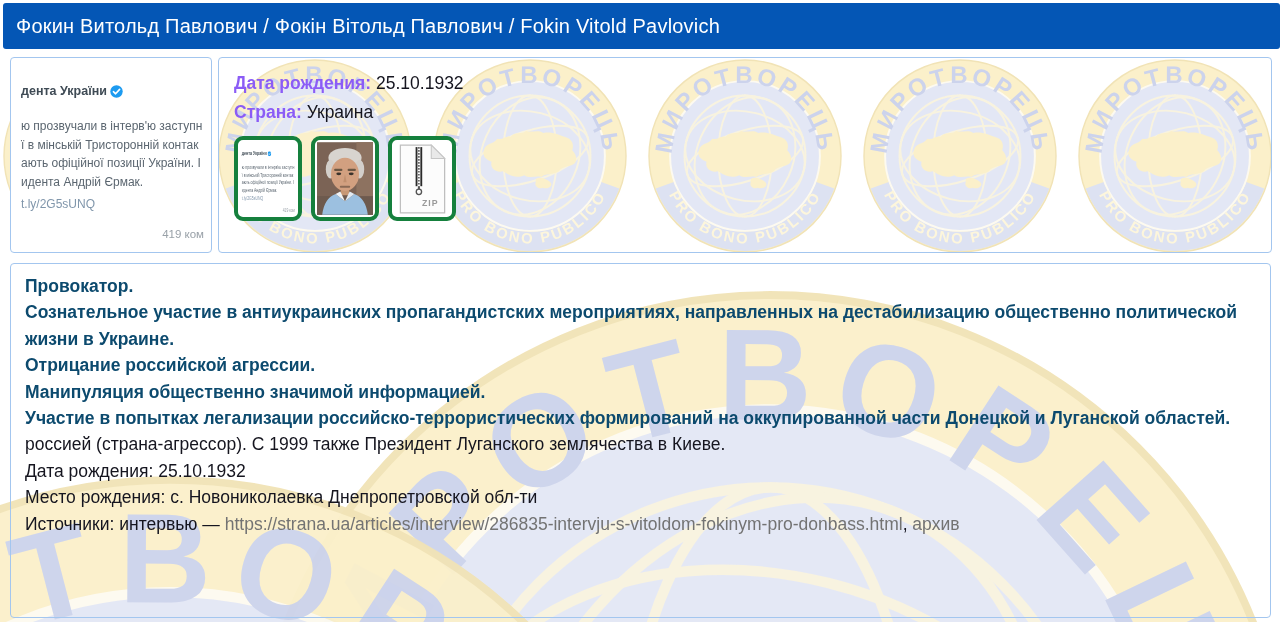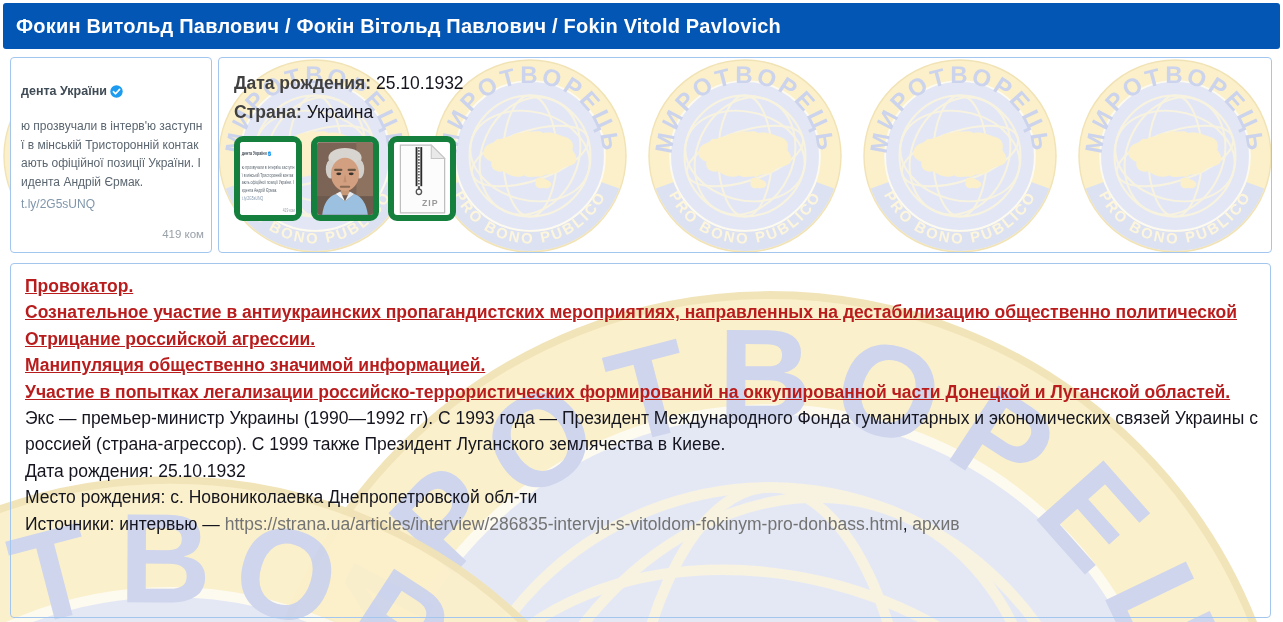--- a/index.html
+++ b/index.html
@@ -1,40 +1,40 @@
 <!DOCTYPE html>
 <html><head>
 <meta charset="utf-8">
 <style>
   html,body{margin:0;padding:0;background:#fff;}
   .page{position:relative;width:1283px;height:622px;overflow:hidden;background:#fff;
         font-family:"Liberation Sans",sans-serif;}
   .wm{position:absolute;left:0;top:0;z-index:0;}
   .hdr{position:absolute;left:3px;top:3px;width:1277px;height:46px;background:#0456b5;
        border-radius:3px;z-index:3;display:flex;align-items:center;box-sizing:border-box;padding-left:13px;}
-  .hdr-title{color:#fff;font-size:20px;font-weight:bold;letter-spacing:.2px;}
+  .hdr-title{color:#fff;font-size:20px;font-weight:normal;letter-spacing:.2px;}
   .bx{position:absolute;border:1px solid #a3c6ef;border-radius:4px;box-sizing:border-box;z-index:2;}
   .shot-box{left:10px;top:57px;width:202px;height:196px;background:#fff;padding:4px;}
   .details-box{left:218px;top:57px;width:1054px;height:196px;padding:11px 0 0 15px;background:transparent;}
   .dossier-box{left:10px;top:263px;width:1261px;height:355px;padding:9px 14px;background:transparent;}
   .post{position:relative;width:194px;height:186px;background:#fff;overflow:hidden;}
   .post-author{position:absolute;top:22px;left:6px;font-size:12.5px;font-weight:bold;color:#3f4b55;
                display:flex;align-items:center;gap:3px;white-space:nowrap;}
   .post-body{position:absolute;top:55px;left:6px;font-size:12px;line-height:18.5px;color:#5b6670;white-space:nowrap;}
   .post-link{position:absolute;top:135px;left:6px;font-size:12px;color:#8096ab;white-space:nowrap;}
   .post-comments{position:absolute;bottom:8px;right:5px;font-size:11.5px;color:#99a1a8;}
   .drow{font-size:17.5px;line-height:29px;color:#15151f;}
-  .drow b{font-weight:bold;color:#404040;}
+  .drow b{font-weight:bold;color:#8b5cf6;}
   .thumbs{display:flex;gap:9px;margin-top:9px;}
-  .thumb{width:68px;height:85px;border:6px solid #15803d;border-radius:9px;background:#fff;
+  .thumb{width:68px;height:85px;border:4px solid #15803d;border-radius:9px;background:#fff;
          box-sizing:border-box;display:flex;align-items:center;justify-content:center;overflow:hidden;cursor:pointer;}
   .thumb-mini{width:56px;height:74px;overflow:hidden;}
   .thumb-mini .post{transform:scale(0.29,0.4);transform-origin:0 0;}
   .ln{font-size:17.5px;line-height:26.4px;color:#15151f;white-space:nowrap;}
-  .ln.b{font-weight:bold;color:#b91c1c;text-decoration:underline;}
+  .ln.b{font-weight:bold;color:#0c4a6e;}
   .lnk{color:#737373;text-decoration:none;cursor:pointer;}
   .badge{flex:0 0 auto;}
 </style>
 </head>
 <body>
 
 <div class="page">
 
   <svg class="wm" width="1283" height="622" viewBox="0 0 1283 622" xmlns="http://www.w3.org/2000/svg" xmlns:xlink="http://www.w3.org/1999/xlink">
     <defs>
@@ -161,23 +161,23 @@
           <circle cx="23" cy="46.5" r="2.6" fill="none" stroke="#555" stroke-width="1.3"></circle>
           <text x="34" y="60" text-anchor="middle" font-family="Liberation Sans, sans-serif" font-size="8.5" font-weight="bold" fill="#9a9a9a" letter-spacing="1">ZIP</text>
         </svg>
       </div>
     </div>
   </div>
 
   <div class="bx dossier-box">
     <div class="ln b">Провокатор.</div>
     <div class="ln b">Сознательное участие в антиукраинских пропагандистских мероприятиях, направленных на дестабилизацию общественно политической</div>
+    <div class="ln b">жизни в Украине.</div>
     <div class="ln b">Отрицание российской агрессии.</div>
     <div class="ln b">Манипуляция общественно значимой информацией.</div>
     <div class="ln b">Участие в попытках легализации российско-террористических формирований на оккупированной части Донецкой и Луганской областей.</div>
-    <div class="ln">Экс — премьер-министр Украины (1990—1992 гг). С 1993 года — Президент Международного Фонда гуманитарных и экономических связей Украины с</div>
     <div class="ln">россией (страна-агрессор). С 1999 также Президент Луганского землячества в Киеве.</div>
     <div class="ln">Дата рождения: 25.10.1932</div>
     <div class="ln">Место рождения: с. Новониколаевка Днепропетровской обл-ти</div>
     <div class="ln"><span>Источники: интервью — </span><a class="lnk">https://strana.ua/articles/interview/286835-intervju-s-vitoldom-fokinym-pro-donbass.html</a><span>, </span><a class="lnk">архив</a></div>
   </div>
 
 </div>
 
 </body></html>

